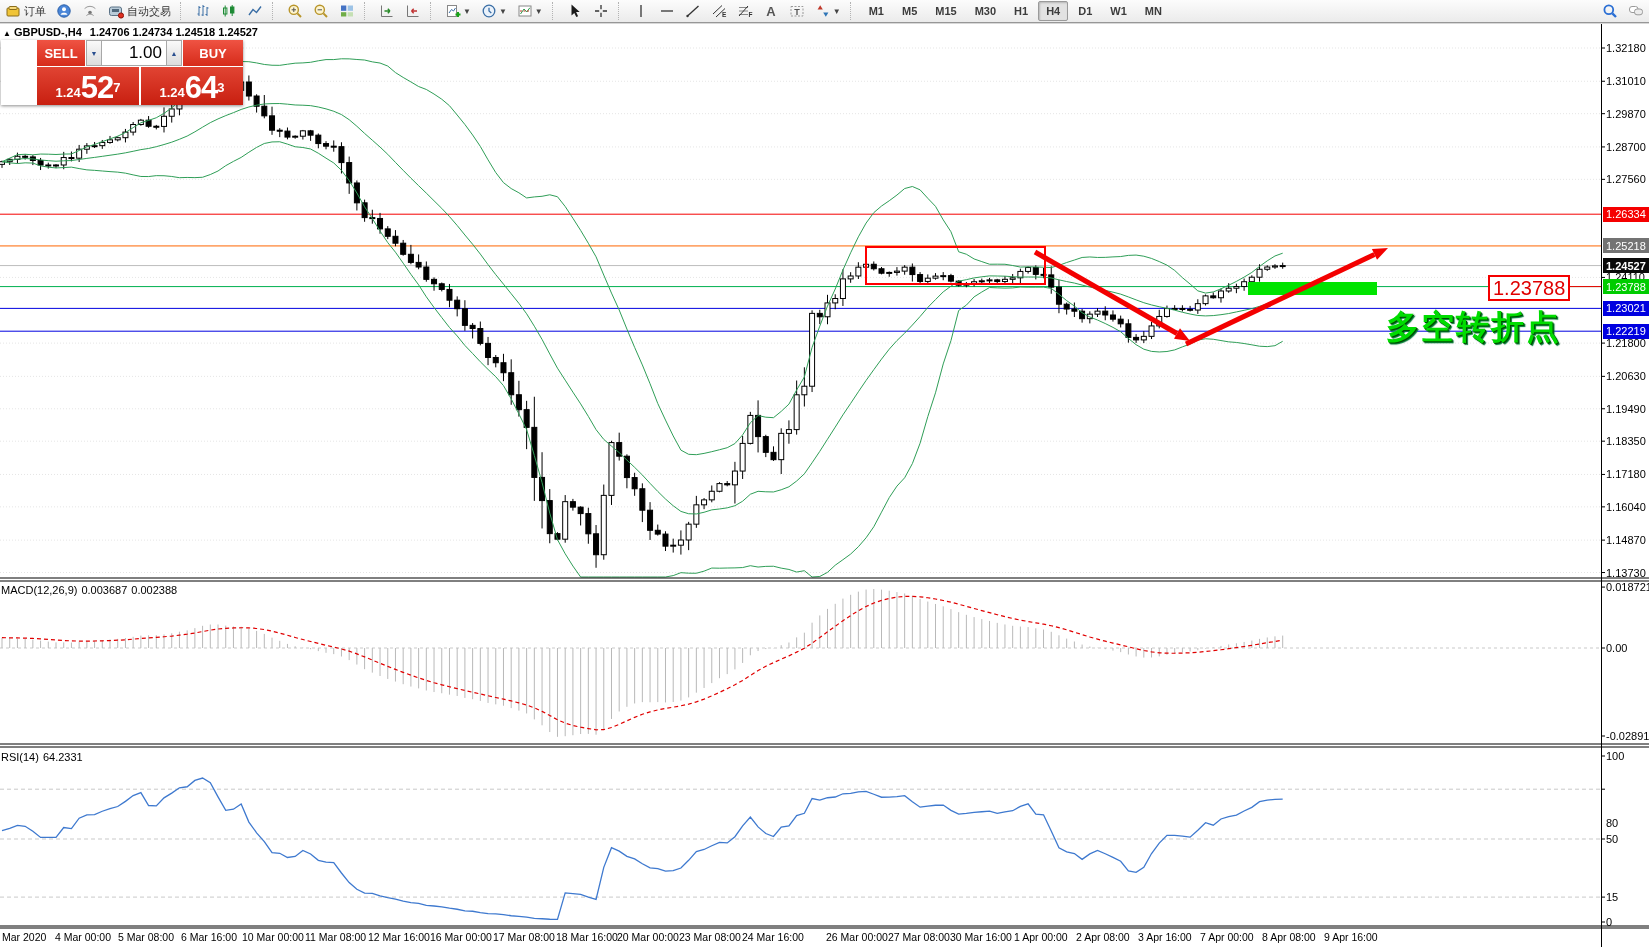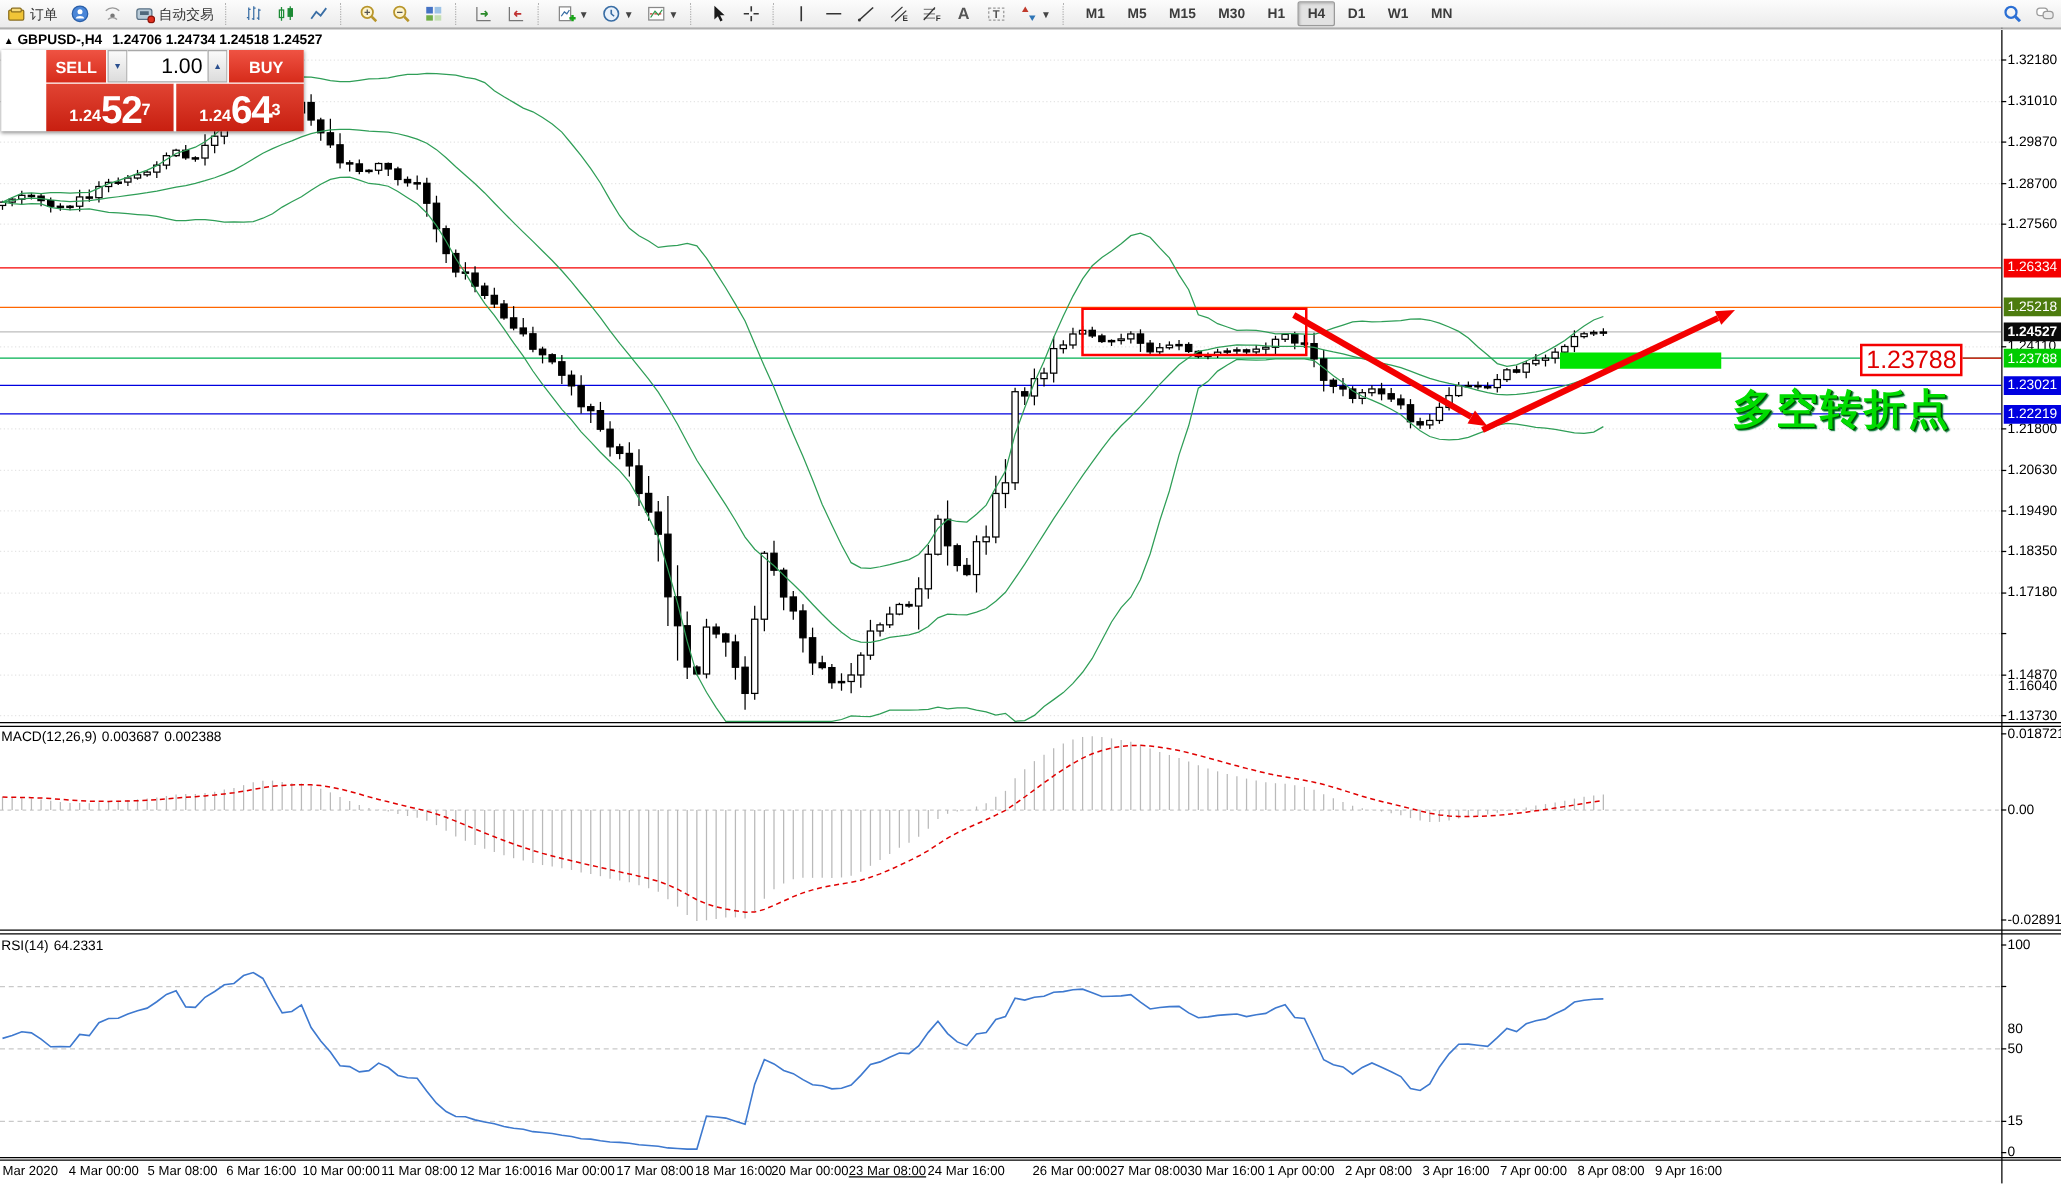--- a/index.html
+++ b/index.html
@@ -887,51 +887,51 @@
       <div class="ax-lbl" style="left: 1606px; top: 75.2631px;">1.31010</div>
       <div class="ax-lbl" style="left: 1606px; top: 107.673px;">1.29870</div>
       <div class="ax-lbl" style="left: 1606px; top: 140.936px;">1.28700</div>
       <div class="ax-lbl" style="left: 1606px; top: 173.347px;">1.27560</div>
       <div class="ax-lbl" style="left: 1606px; top: 271.43px;">1.24110</div>
       <div class="ax-lbl" style="left: 1606px; top: 337.103px;">1.21800</div>
       <div class="ax-lbl" style="left: 1606px; top: 370.366px;">1.20630</div>
       <div class="ax-lbl" style="left: 1606px; top: 402.777px;">1.19490</div>
       <div class="ax-lbl" style="left: 1606px; top: 435.187px;">1.18350</div>
       <div class="ax-lbl" style="left: 1606px; top: 468.45px;">1.17180</div>
-      <div class="ax-lbl" style="left: 1606px; top: 500.86px; margin-top: 42px;">1.16040</div>
+      <div class="ax-lbl" style="left: 1606px; top: 500.86px;">1.16040</div>
       <div class="ax-lbl" style="left: 1606px; top: 534.123px;">1.14870</div>
       <div class="ax-lbl" style="left: 1606px; top: 566.534px;">1.13730</div>
       <div class="ax-lbl" style="left: 1606px; top: 581.082px;">0.018721</div>
       <div class="ax-lbl" style="left: 1606px; top: 642px;">0.00</div>
       <div class="ax-lbl" style="left: 1606px; top: 730px;">-0.028913</div>
       <div class="ax-lbl" style="left: 1606px; top: 750px;">100</div>
       <div class="ax-lbl" style="left: 1606px; top: 817px;">80</div>
       <div class="ax-lbl" style="left: 1606px; top: 833px;">50</div>
       <div class="ax-lbl" style="left: 1606px; top: 891.1px;">15</div>
       <div class="ax-lbl" style="left: 1606px; top: 916px;">0</div>
       <div class="badge" style="top: 206.702px; background: rgb(245, 0, 0);">1.26334</div>
-      <div class="badge" style="top: 238.43px; background: #4d7c0f;">1.25218</div>
+      <div class="badge" style="top: 238.43px; background: #737373;">1.25218</div>
       <div class="badge" style="top: 258.075px; background: rgb(10, 10, 10); font-weight: bold;">1.24527</div>
       <div class="badge" style="top: 279.085px; background: rgb(0, 204, 0);">1.23788</div>
       <div class="badge" style="top: 300.89px; background: rgb(0, 0, 224);">1.23021</div>
       <div class="badge" style="top: 323.691px; background: rgb(0, 0, 224);">1.22219</div>
     </div>
   <div id="time-axis">
       <div class="t-lbl" style="left: 2px;">Mar 2020</div>
       <div class="t-lbl" style="left: 55px;">4 Mar 00:00</div>
       <div class="t-lbl" style="left: 118px;">5 Mar 08:00</div>
       <div class="t-lbl" style="left: 181px;">6 Mar 16:00</div>
       <div class="t-lbl" style="left: 242px;">10 Mar 00:00</div>
       <div class="t-lbl" style="left: 305px;">11 Mar 08:00</div>
       <div class="t-lbl" style="left: 368px;">12 Mar 16:00</div>
       <div class="t-lbl" style="left: 430px;">16 Mar 00:00</div>
       <div class="t-lbl" style="left: 493px;">17 Mar 08:00</div>
       <div class="t-lbl" style="left: 556px;">18 Mar 16:00</div>
       <div class="t-lbl" style="left: 617px;">20 Mar 00:00</div>
-      <div class="t-lbl" style="left: 679px; text-decoration: underline;">23 Mar 08:00</div>
+      <div class="t-lbl" style="left: 679px;">23 Mar 08:00</div>
       <div class="t-lbl" style="left: 742px;">24 Mar 16:00</div>
       <div class="t-lbl" style="left: 826px;">26 Mar 00:00</div>
       <div class="t-lbl" style="left: 888px;">27 Mar 08:00</div>
       <div class="t-lbl" style="left: 950px;">30 Mar 16:00</div>
       <div class="t-lbl" style="left: 1014px;">1 Apr 00:00</div>
       <div class="t-lbl" style="left: 1076px;">2 Apr 08:00</div>
       <div class="t-lbl" style="left: 1138px;">3 Apr 16:00</div>
       <div class="t-lbl" style="left: 1200px;">7 Apr 00:00</div>
       <div class="t-lbl" style="left: 1262px;">8 Apr 08:00</div>
       <div class="t-lbl" style="left: 1324px;">9 Apr 16:00</div>

